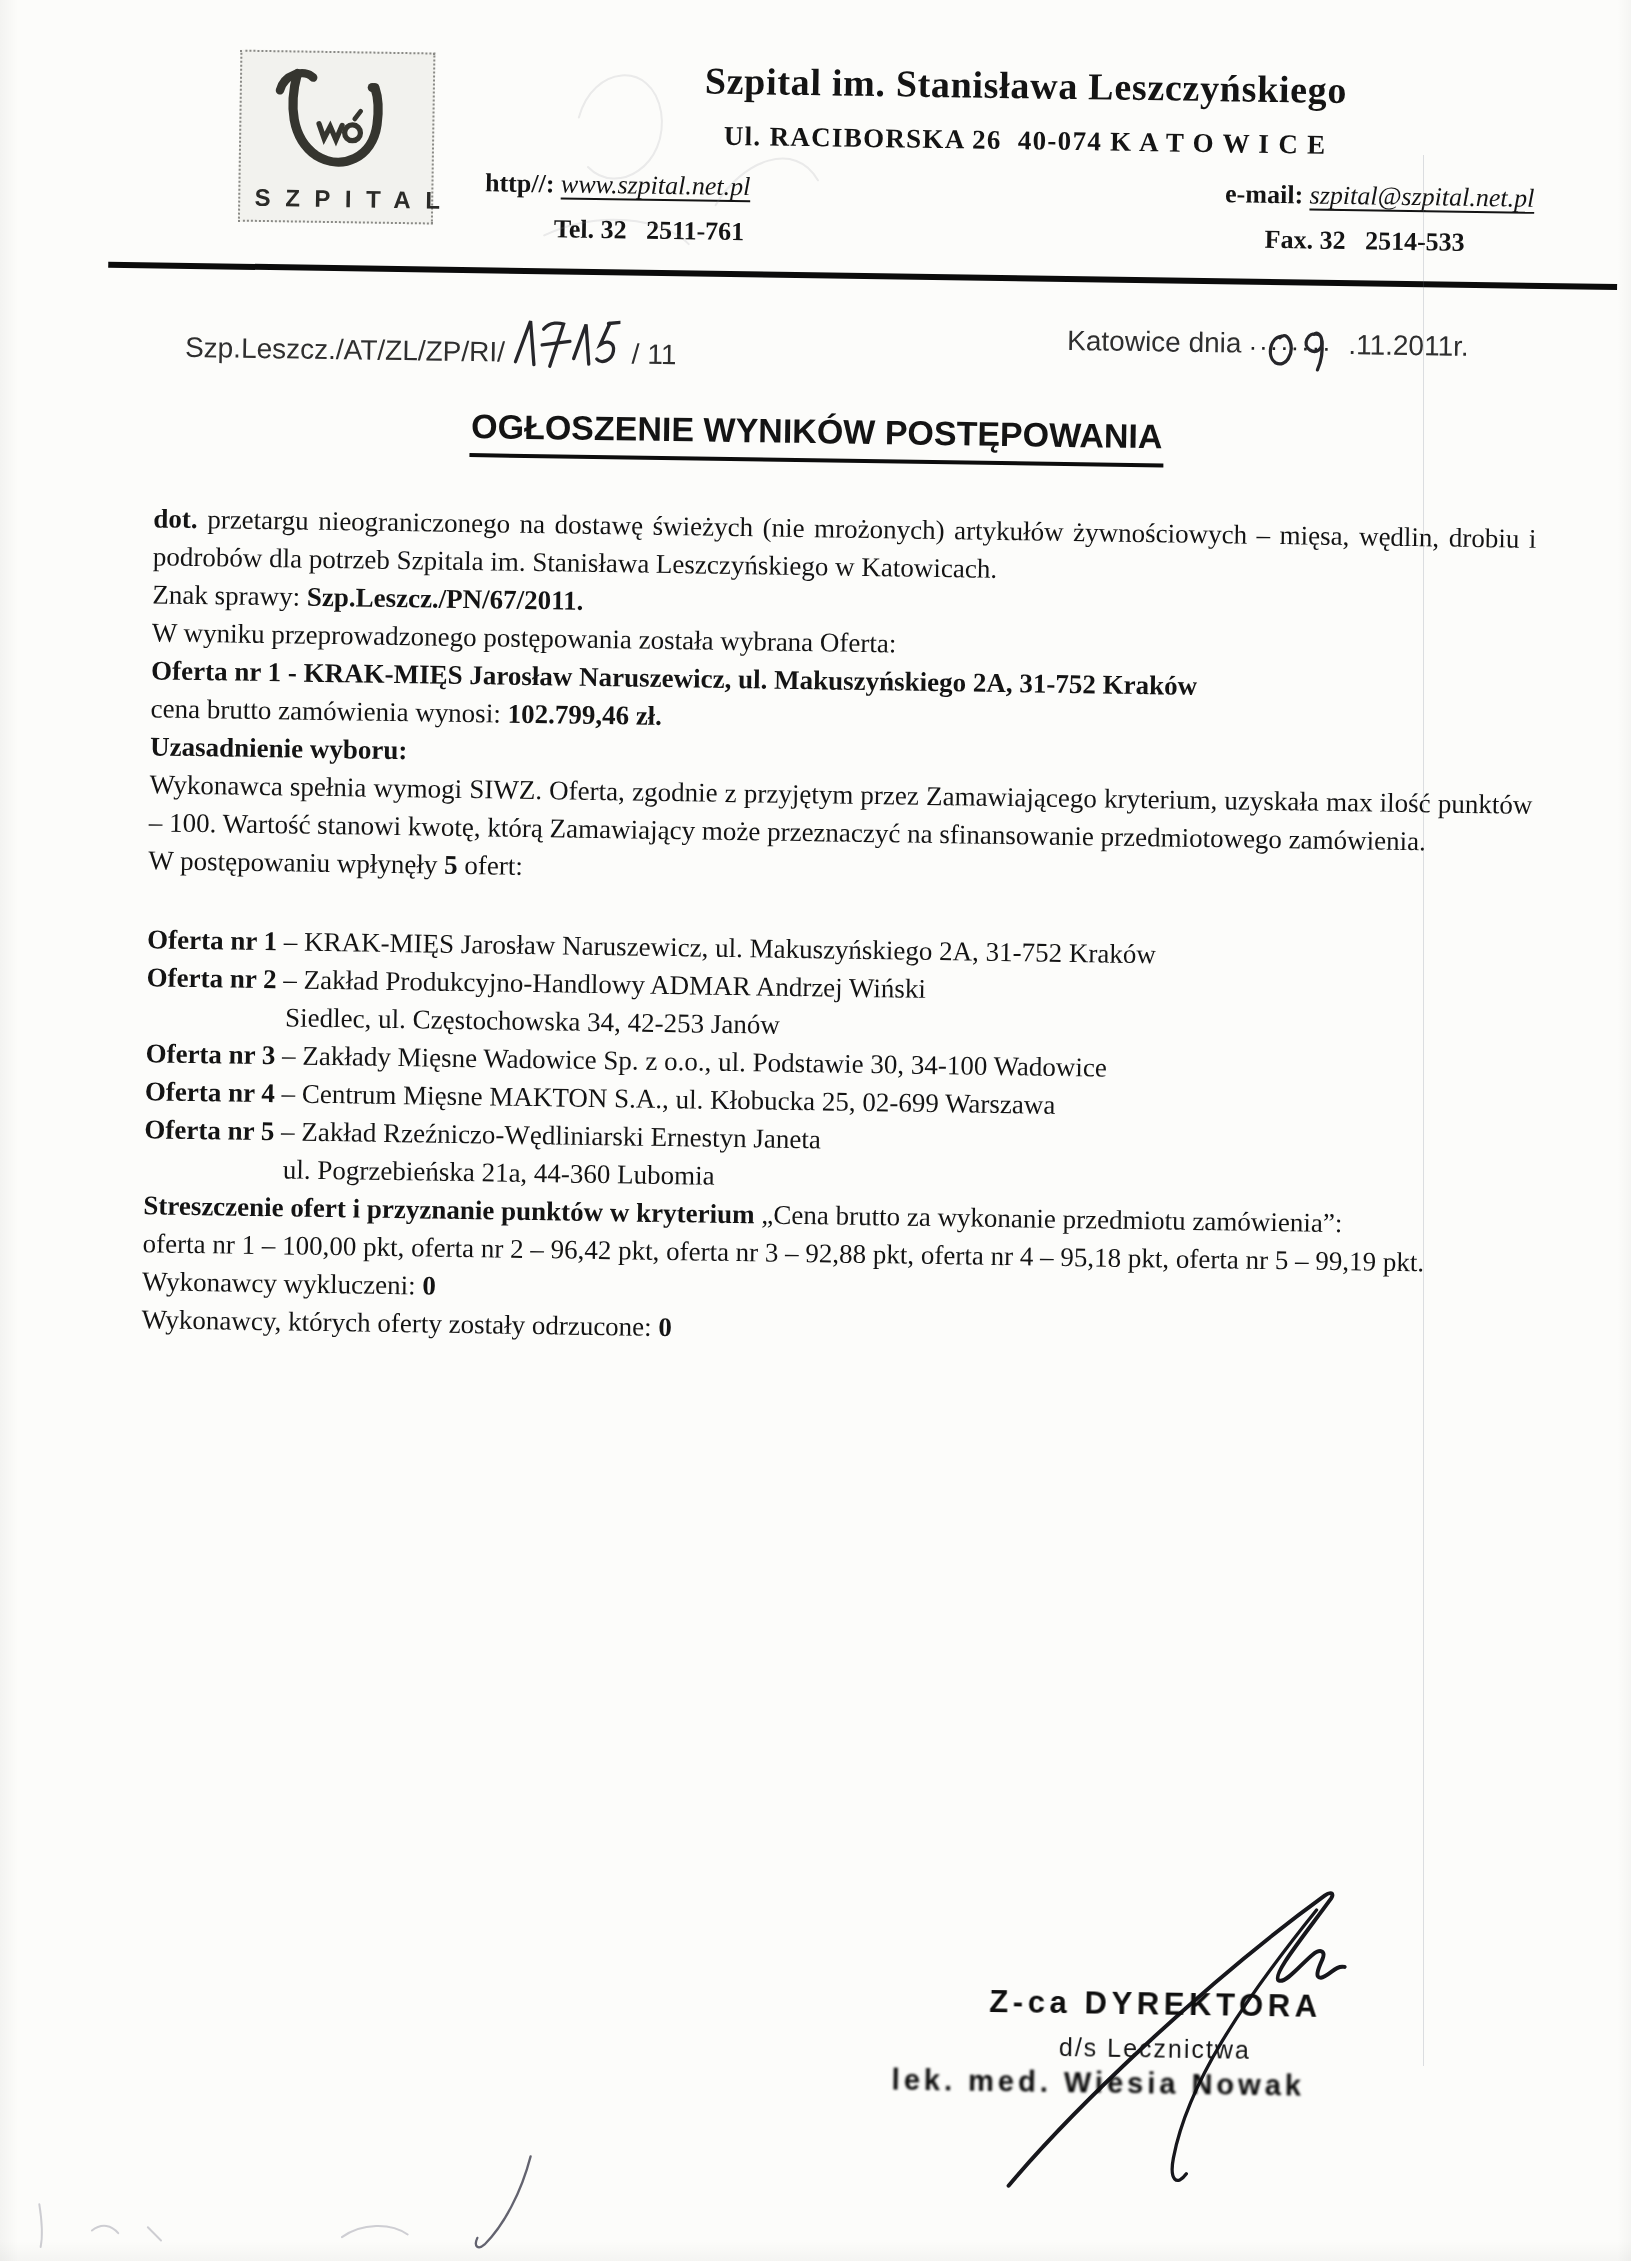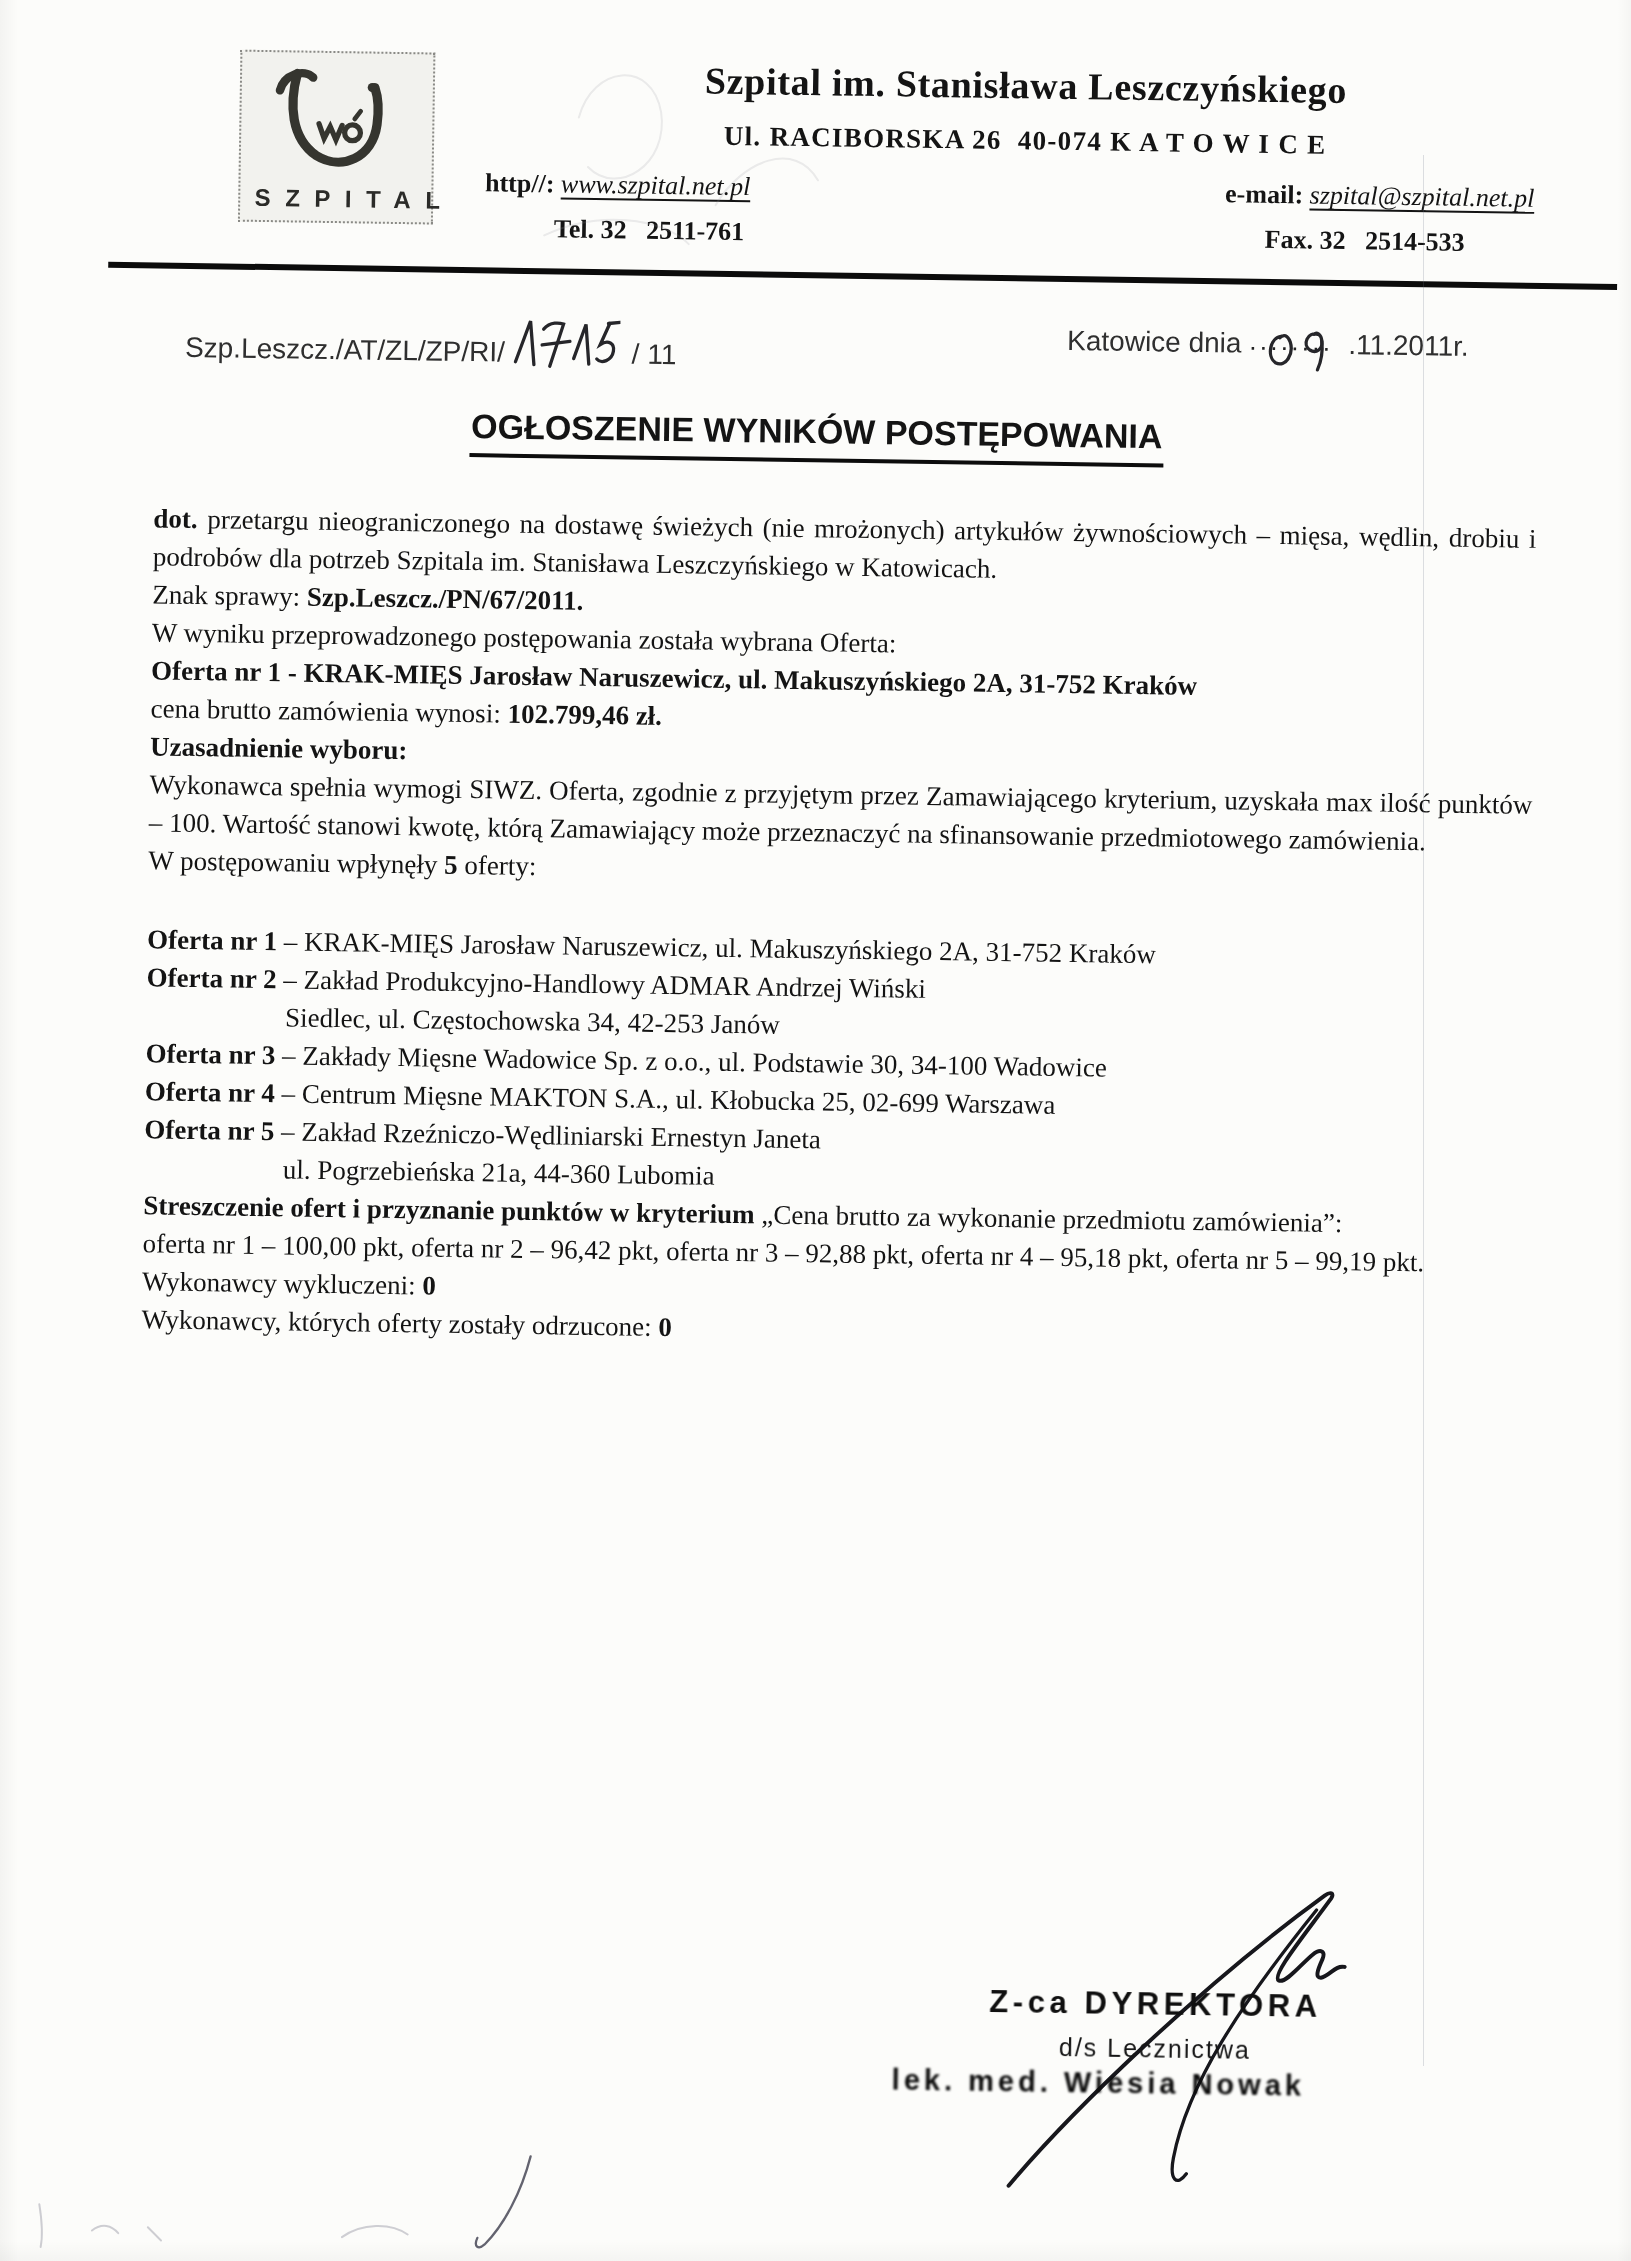--- a/index.html
+++ b/index.html
@@ -147,21 +147,21 @@
       <p class="mt-znak"><span>Znak sprawy: </span><span class="b">Szp.Leszcz./PN/67/2011.</span></p>
 
       <p class="mt-intro">W wyniku przeprowadzonego postępowania została wybrana Oferta:</p>
 
       <p class="mt-winner b">Oferta nr 1 - KRAK-MIĘS Jarosław Naruszewicz, ul. Makuszyńskiego 2A, 31-752 Kraków</p>
       <p><span>cena brutto zamówienia wynosi: </span><span class="b">102.799,46 zł.</span></p>
 
       <p class="mt-justhead b">Uzasadnienie wyboru:</p>
       <p class="just">Wykonawca spełnia wymogi SIWZ. Oferta, zgodnie z przyjętym przez Zamawiającego kryterium, uzyskała max ilość punktów – 100. Wartość stanowi kwotę, którą Zamawiający może przeznaczyć na sfinansowanie przedmiotowego zamówienia.</p>
 
-      <p class="mt-offintro"><span>W postępowaniu wpłynęły </span><span class="b">5</span><span> oferty:</span></p>
+      <p class="mt-offintro"><span>W postępowaniu wpłynęły </span><span class="b">5</span><span> ofert:</span></p>
 
       <div class="offers">
         <div>
           <p><span class="b">Oferta nr 1</span><span> – </span><span>KRAK-MIĘS Jarosław Naruszewicz, ul. Makuszyńskiego 2A, 31-752 Kraków</span></p>
 
         </div>
         <div>
           <p><span class="b">Oferta nr 2</span><span> – </span><span>Zakład Produkcyjno-Handlowy ADMAR Andrzej Wiński</span></p>
           <p class="offer-line2">Siedlec, ul. Częstochowska 34, 42-253 Janów</p>
         </div>

